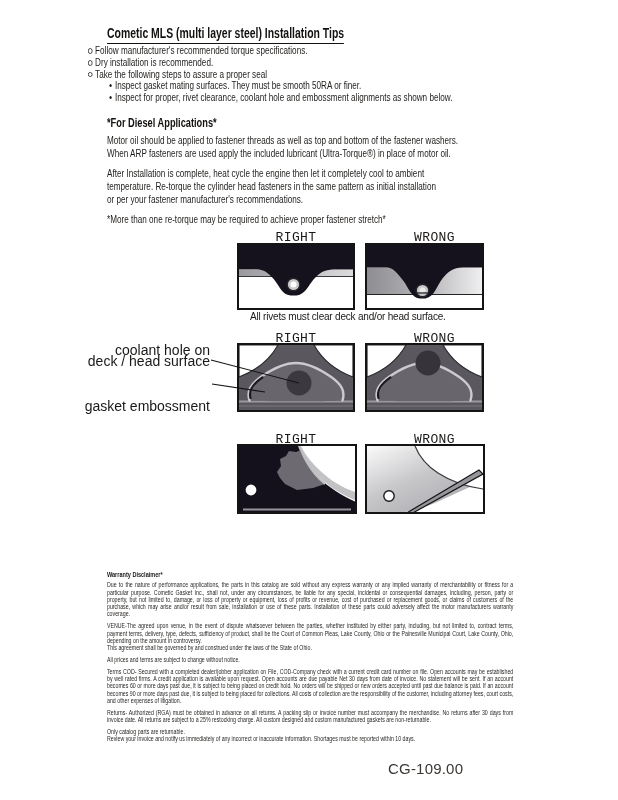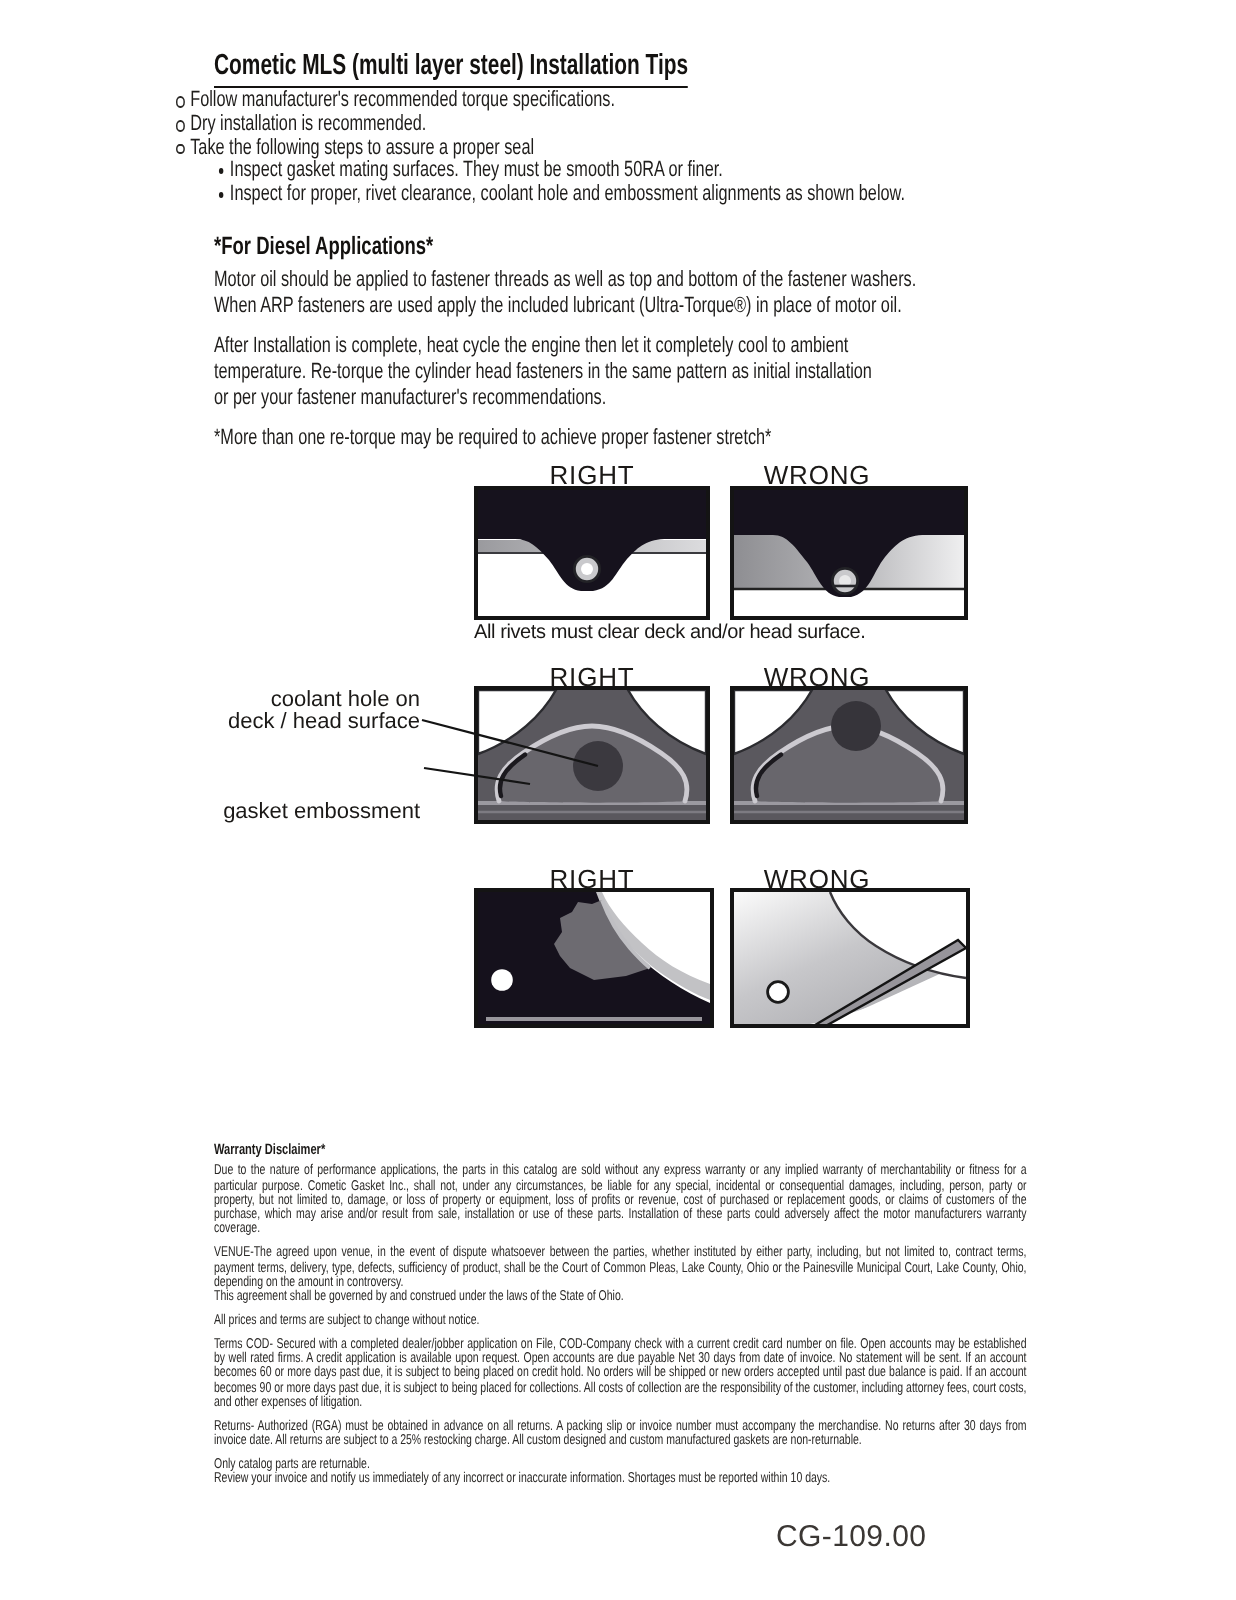--- a/index.html
+++ b/index.html
@@ -25,26 +25,26 @@
          margin:3.2px 4px 0 0;}
   .bmark.filled{width:3.4px;height:3.4px;border:none;background:#1c1a18;margin-top:3.6px;}
 
   
   .diesel{left:107px;top:117px;width:560px;font-size:11px;line-height:12.9px;}
   .diesel h3{font-size:12.5px;line-height:13px;margin:0 0 4px 0;color:#141210;}
   .diesel p{margin:0 0 7px 0;}
   .diesel .note{margin-top:1px;}
 
   
-  .dlab{font-size:13px;letter-spacing:0.4px;text-align:center;color:#1b1917;}
+  .dlab{font-size:13px;letter-spacing:0.4px;text-align:center;color:#1b1917;font-family:Liberation Mono, monospace;}
   .dlab.l{left:237px;width:118px;}
-  .dlab.r{left:349px;width:119px;}
-  .dcap{left:237px;font-size:10px;letter-spacing:-0.2px;color:#1b1917;line-height:10.8px;text-align:right;}
+  .dlab.r{left:375px;width:119px;}
+  .dcap{left:250px;font-size:10px;letter-spacing:-0.2px;color:#1b1917;line-height:10.8px;text-align:right;}
   .panel{display:block;}
-  .ann{right:408px;text-align:right;font-size:11px;line-height:10.6px;color:#1b1917;}
+  .ann{right:408px;text-align:right;font-size:14px;line-height:10.6px;color:#1b1917;}
 
   
   .warranty{left:107px;top:571px;width:549px;font-size:7.1px;line-height:7.3px;
             text-align:justify;color:#2a2826;}
   .warranty h4{font-size:7.5px;margin:0 0 4px 0;color:#1b1917;}
   .warranty p{margin:0 0 4.5px 0;}
   .warranty p.tight{margin-bottom:0;}
 
   .doccode{left:388px;top:760px;font-size:15px;letter-spacing:0.2px;color:#3b3734;}
 </style>

